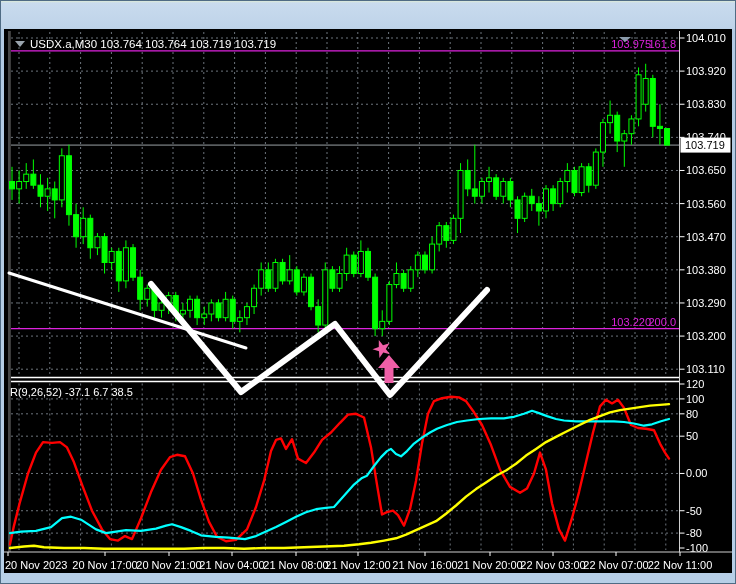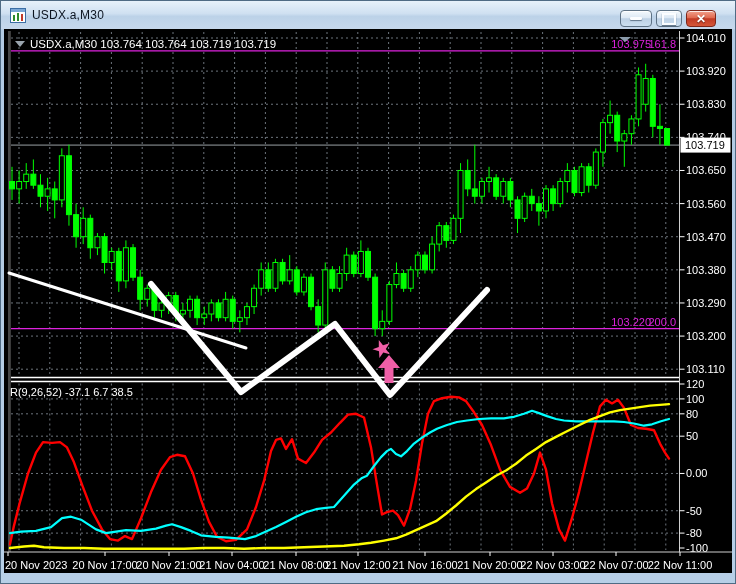--- a/index.html
+++ b/index.html
@@ -27,43 +27,20 @@
   .glyph-max{width:10px;height:8px;border:2px solid #fbfdff;box-shadow:0 1px 1px rgba(20,40,60,.55);}
   .glyph-close{color:#fff;font-size:12px;font-weight:bold;line-height:1;text-shadow:0 1px 1px rgba(60,10,0,.7);}
   .chart-area{position:absolute;left:3px;top:28px;width:728px;height:544px;background:#000;
     box-shadow:inset 0 1px 0 #5a6a78;}
   svg text{font-family:"Liberation Sans",sans-serif;}
 </style>
 </head>
 <body>
 
 <div class="window">
-  <div class="titlebar">
-    <span class="app-icon">
-      <svg width="16" height="15" viewBox="0 0 16 15">
-        <rect x="0.5" y="0.5" width="15" height="14" fill="#ffffff" stroke="#3b6ea5"></rect>
-        <rect x="1" y="1" width="14" height="3" fill="#7aa7d6"></rect>
-        <rect x="3" y="7" width="2" height="6" fill="#2e8b2e"></rect>
-        <rect x="7" y="5" width="2" height="8" fill="#2e8b2e"></rect>
-        <rect x="11" y="6" width="2" height="7" fill="#c03a2a"></rect>
-      </svg>
-    </span>
-    <span class="title-text">USDX.a,M30</span>
-    <div class="tb-buttons">
-      <div class="tb-btn min" title="minimize">
-        <span class="glyph-min"></span>
-      </div>
-      <div class="tb-btn max" title="maximize">
-        <span class="glyph-max"></span>
-      </div>
-      <div class="tb-btn close" title="close">
-        <span class="glyph-close">✕</span>
-      </div>
-    </div>
-  </div>
   <div class="chart-area" id="chart-area"><svg width="728" height="544" viewBox="0 0 728 544">
         <rect x="0" y="0" width="728" height="544" fill="#000000"></rect>
         <g stroke="#6d747c" stroke-width="1" stroke-dasharray="2 3">
           <line x1="15" y1="3" x2="15" y2="348.5" stroke="#6d747c" stroke-width="1"></line>
           <line x1="15" y1="354.5" x2="15" y2="521" stroke="#6d747c" stroke-width="1"></line>
           <line x1="45.8" y1="3" x2="45.8" y2="348.5" stroke="#6d747c" stroke-width="1"></line>
           <line x1="45.8" y1="354.5" x2="45.8" y2="521" stroke="#6d747c" stroke-width="1"></line>
           <line x1="76.6" y1="3" x2="76.6" y2="348.5" stroke="#6d747c" stroke-width="1"></line>
           <line x1="76.6" y1="354.5" x2="76.6" y2="521" stroke="#6d747c" stroke-width="1"></line>
           <line x1="107.4" y1="3" x2="107.4" y2="348.5" stroke="#6d747c" stroke-width="1"></line>

